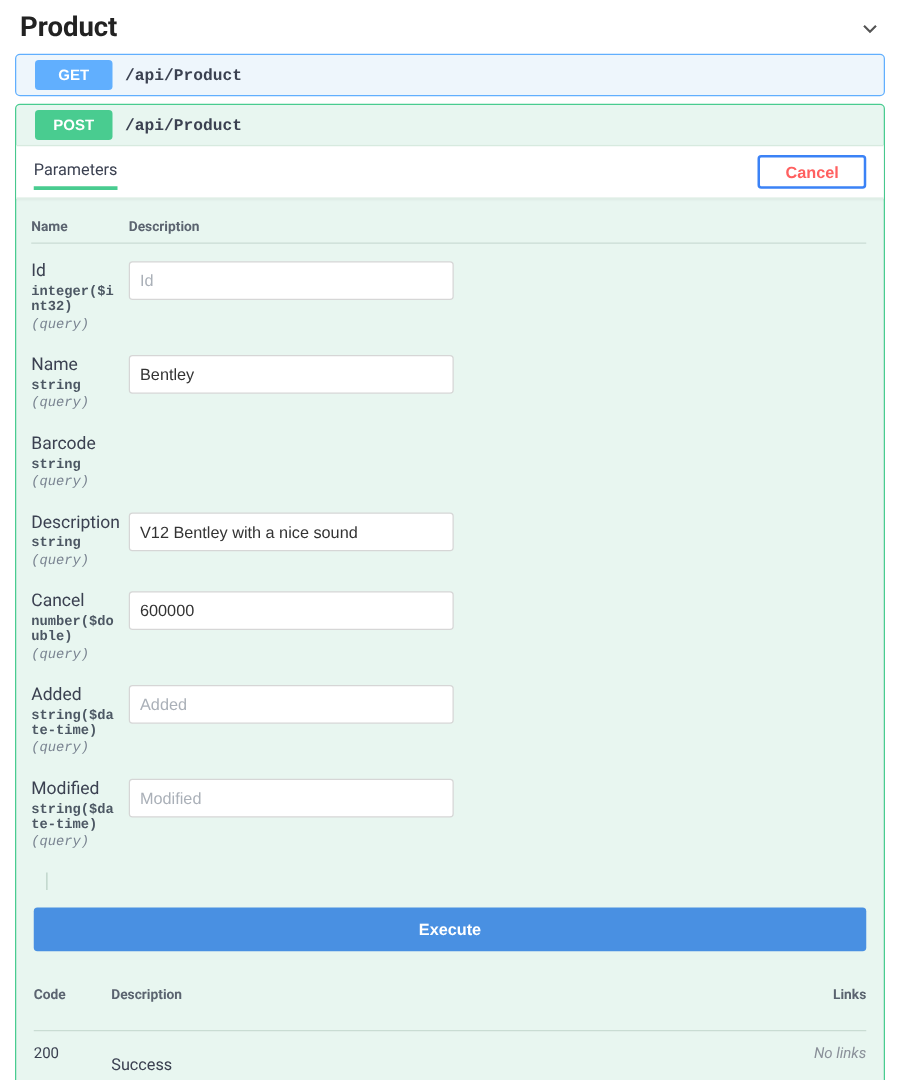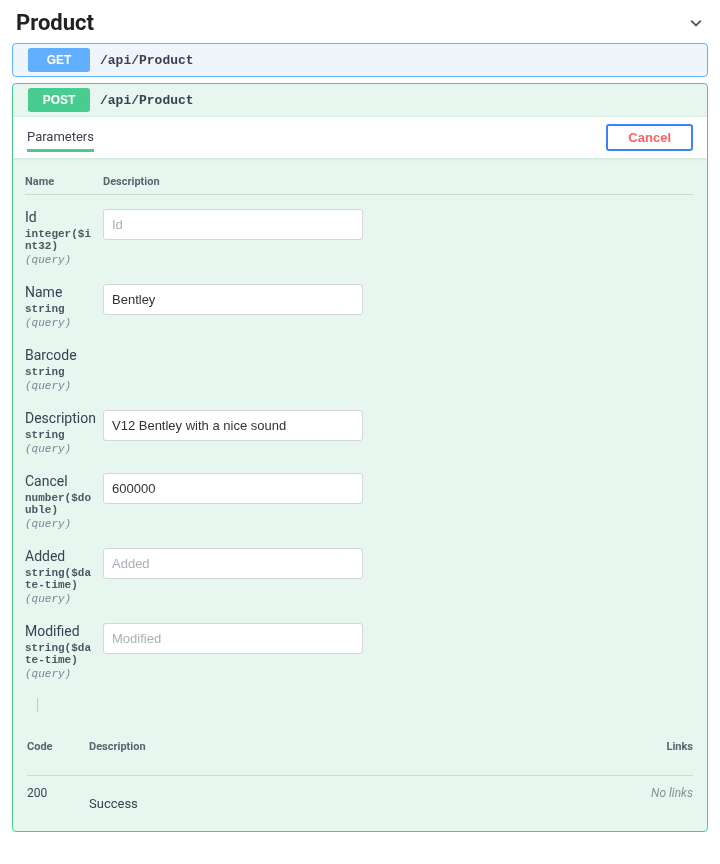--- a/index.html
+++ b/index.html
@@ -336,20 +336,23 @@
         <div class="param-in">(query)</div>
       </div>
       <div class="param-input">
         <input type="text" placeholder="Modified" style="">
       </div>
     </div>
 
     <div class="divider-v"></div>
   </div>
 
+  <div class="exec-wrap">
+    <button class="execute-btn">Execute</button>
+  </div>
 
 
   <div class="resp-body">
     <div class="resp-header">
       <div class="resp-code-h">Code</div>
       <div class="resp-desc-h">Description</div>
       <div class="resp-links-h">Links</div>
     </div>
     <div class="resp-row">
       <div class="resp-code">200</div>

